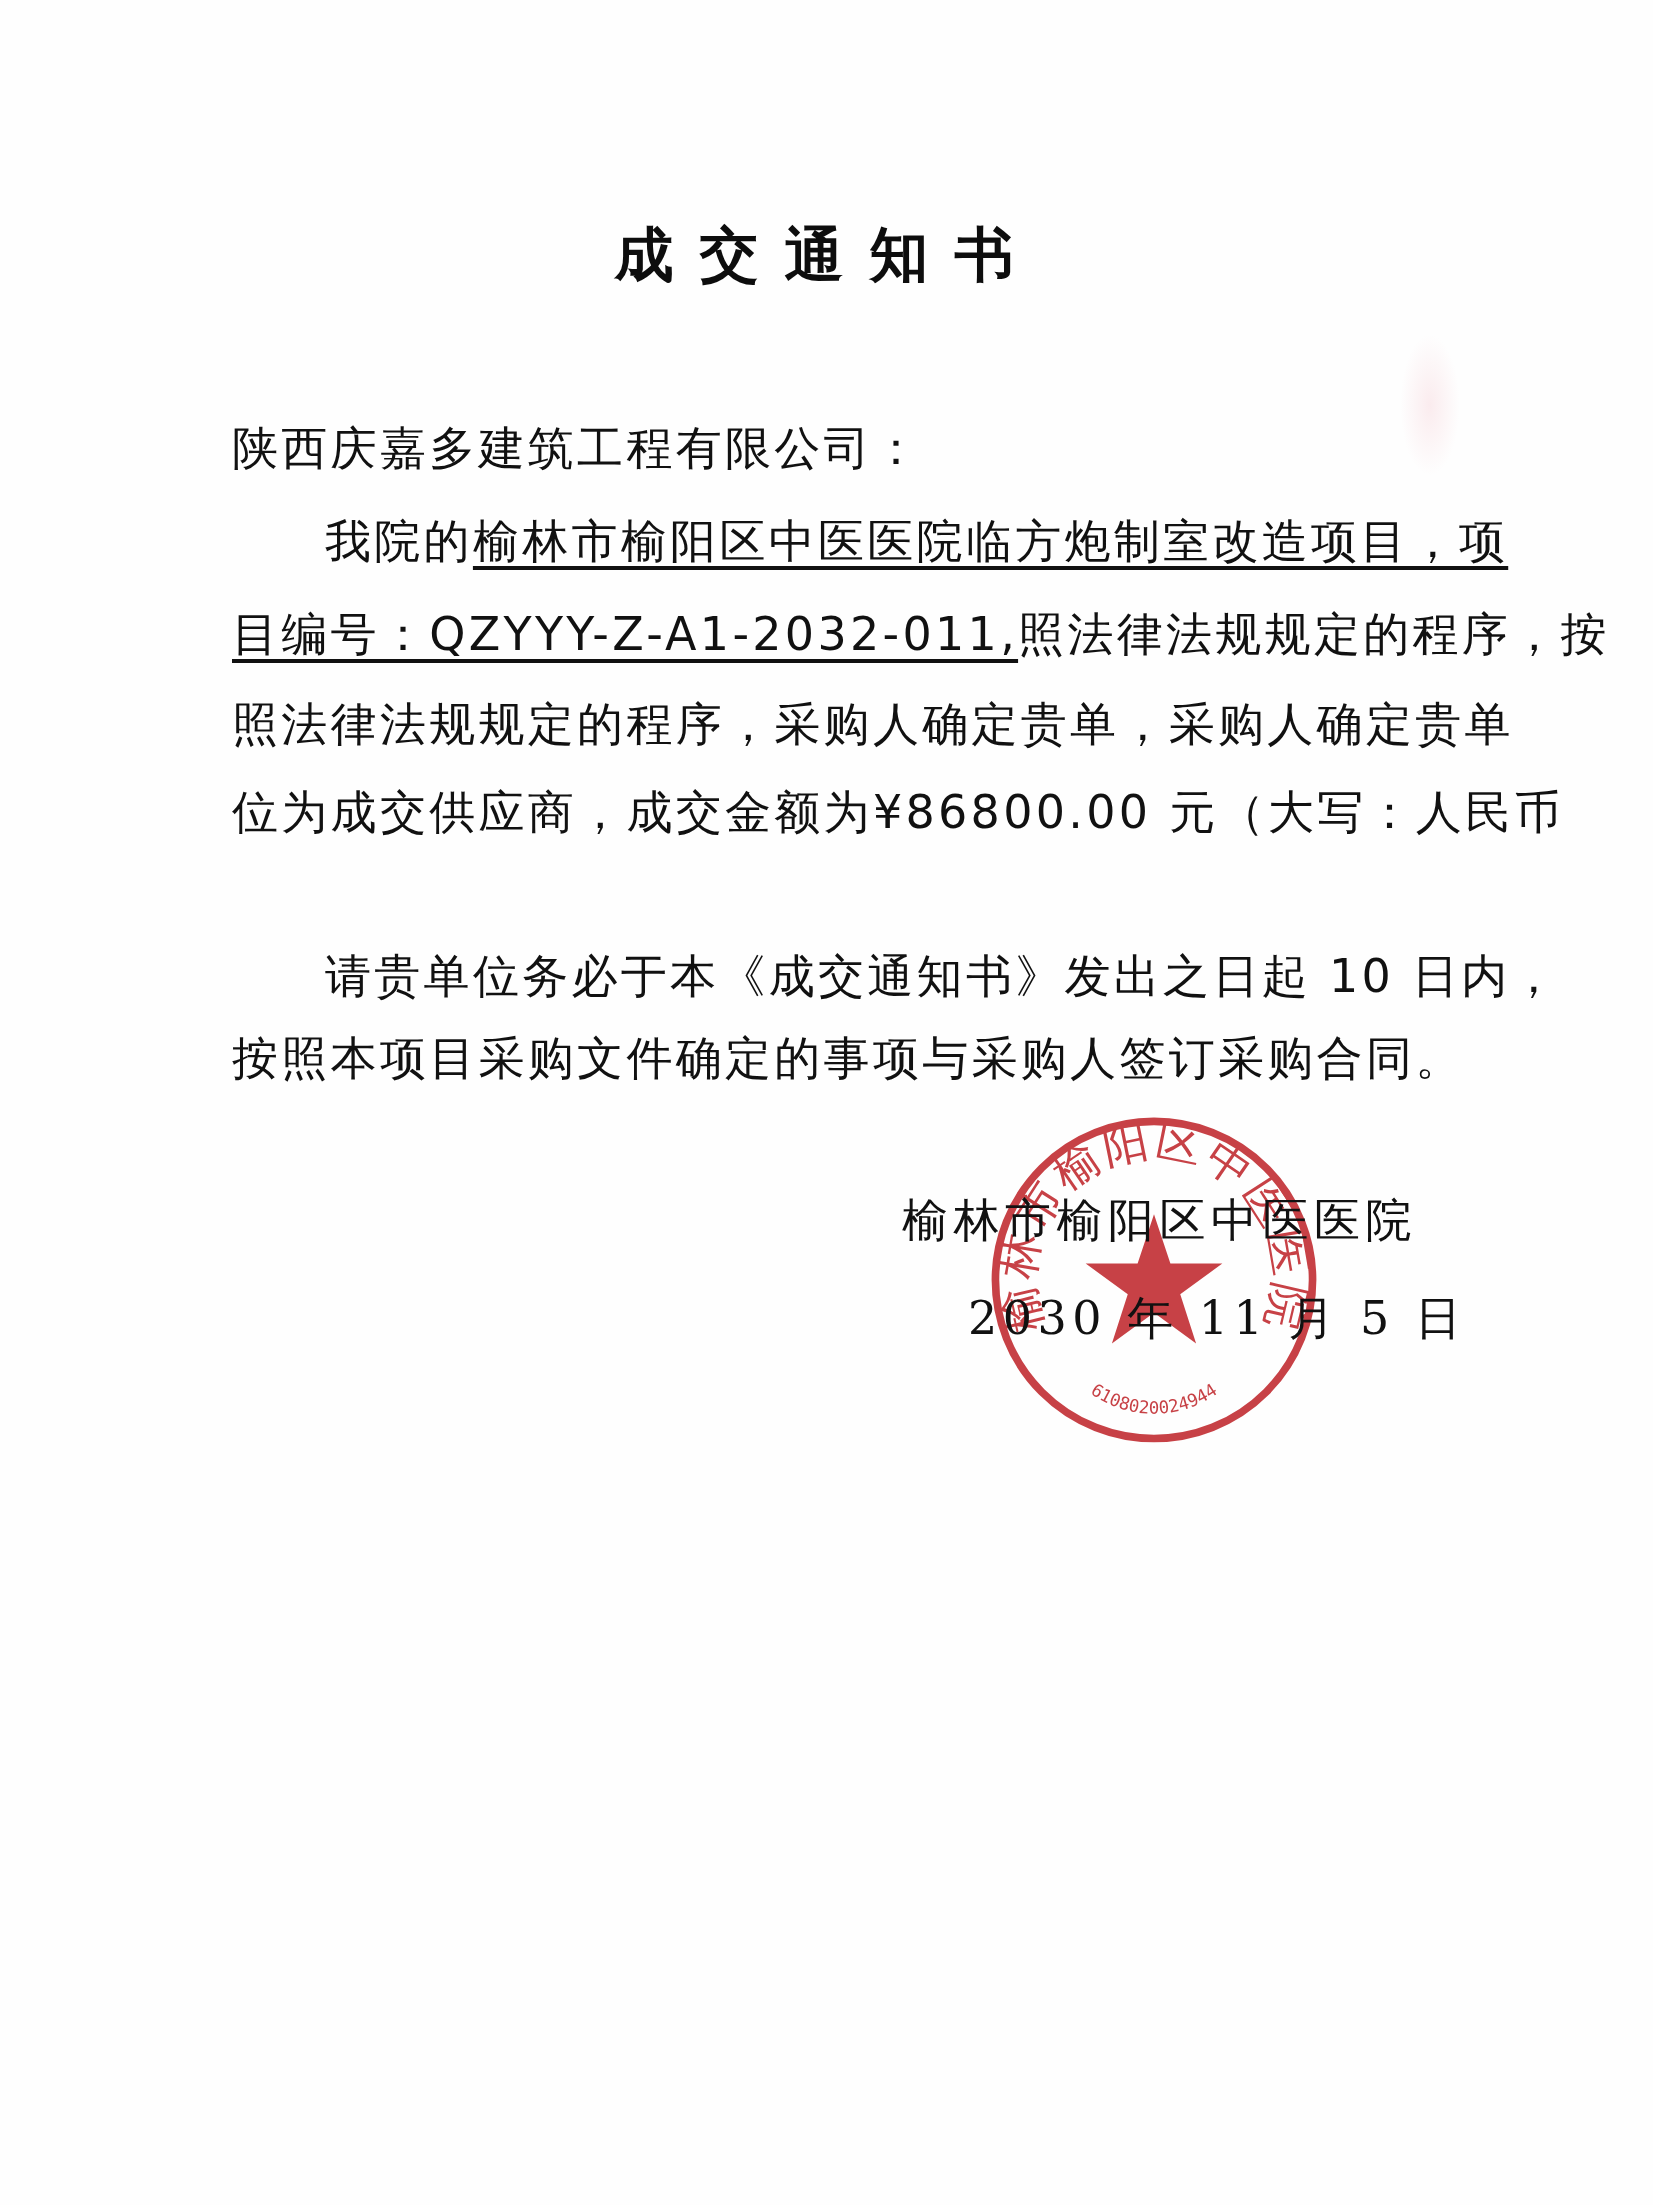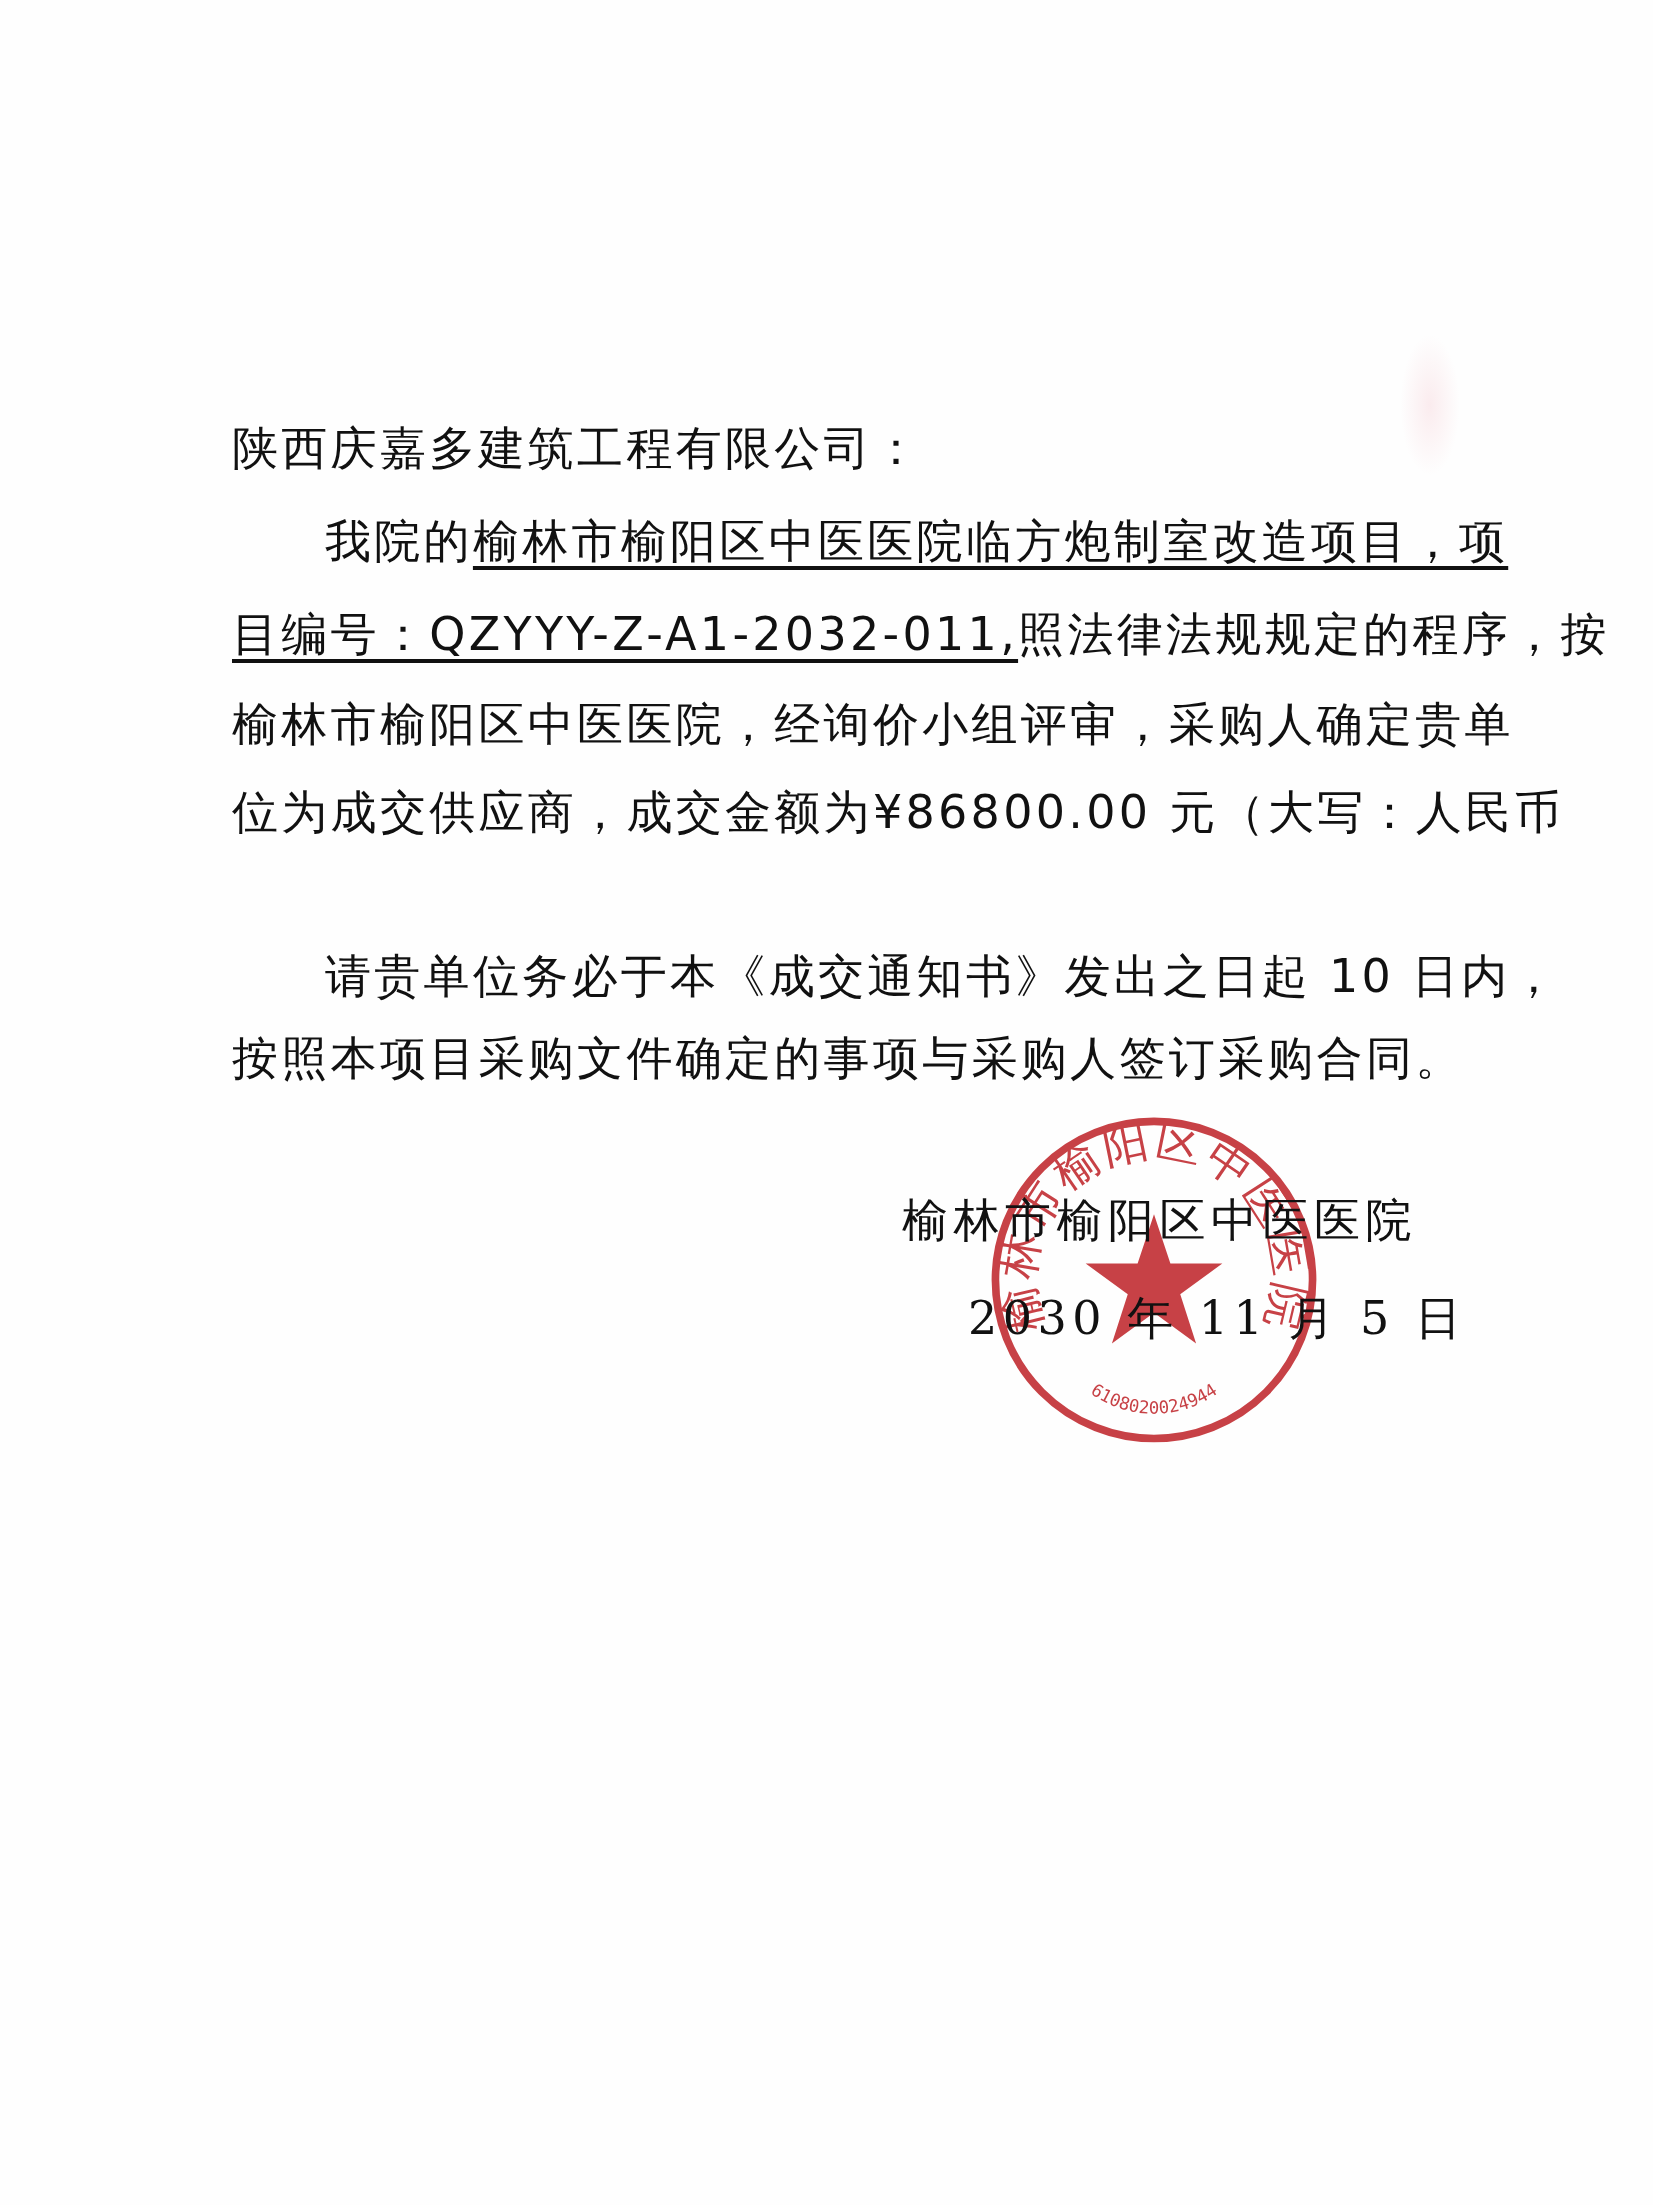--- a/index.html
+++ b/index.html
@@ -73,30 +73,31 @@
       background: radial-gradient(ellipse at center, rgba(240,180,190,0.25), rgba(255,255,255,0) 70%);
     }
   </style>
 </head>
 <body>
 
 <div class="page">
 
   <div class="faint"></div>
 
+  <div class="title">成交通知书</div>
 
   <div class="line" style="top:421px;">陕西庆嘉多建筑工程有限公司：</div>
 
   <div class="line indent" style="top:514px;">
     <span>我院的</span><span class="ul">榆林市榆阳区中医医院临方炮制室改造项目，项</span>
   </div>
   <div class="line" style="top:607px;">
     <span class="ul">目编号：QZYYY-Z-A1-2032-011,</span><span>照法律法规规定的程序，按</span>
   </div>
-  <div class="line" style="top:697px;">榆林市榆阳区中医医院，经询价小组评审，采购人确定贵单</div>
+  <div class="line" style="top:697px;">照法律法规规定的程序，采购人确定贵单，采购人确定贵单</div>
   <div class="line" style="top:785px;">位为成交供应商，成交金额为¥86800.00 元（大写：人民币</div>
 
   <div class="line indent" style="top:949px;">请贵单位务必于本《成交通知书》发出之日起 10 日内，</div>
   <div class="line" style="top:1031px;">按照本项目采购文件确定的事项与采购人签订采购合同。</div>
 
   <svg class="stamp" viewBox="0 0 640 620">
     <defs>
       <path id="topArc" d="M 110 380 A 220 220 0 1 1 530 380"></path>
       <path id="botArc" d="M 150 470 A 200 200 0 0 0 490 470"></path>
     </defs>

